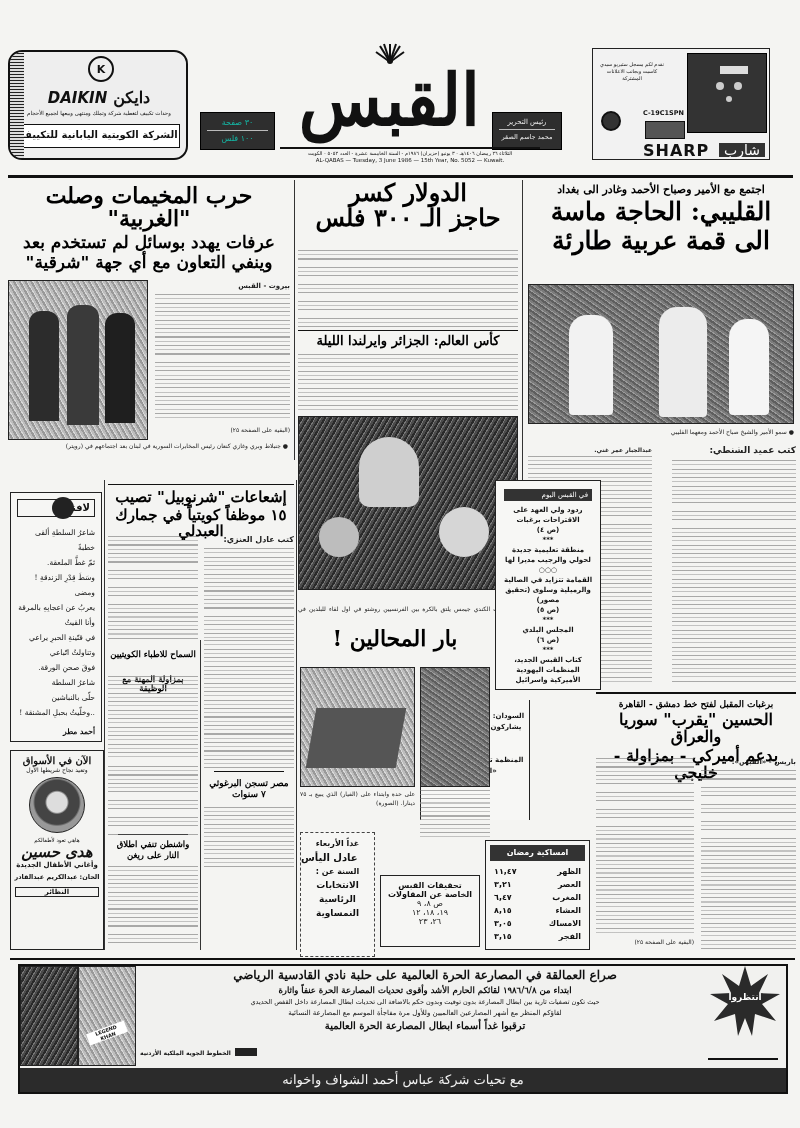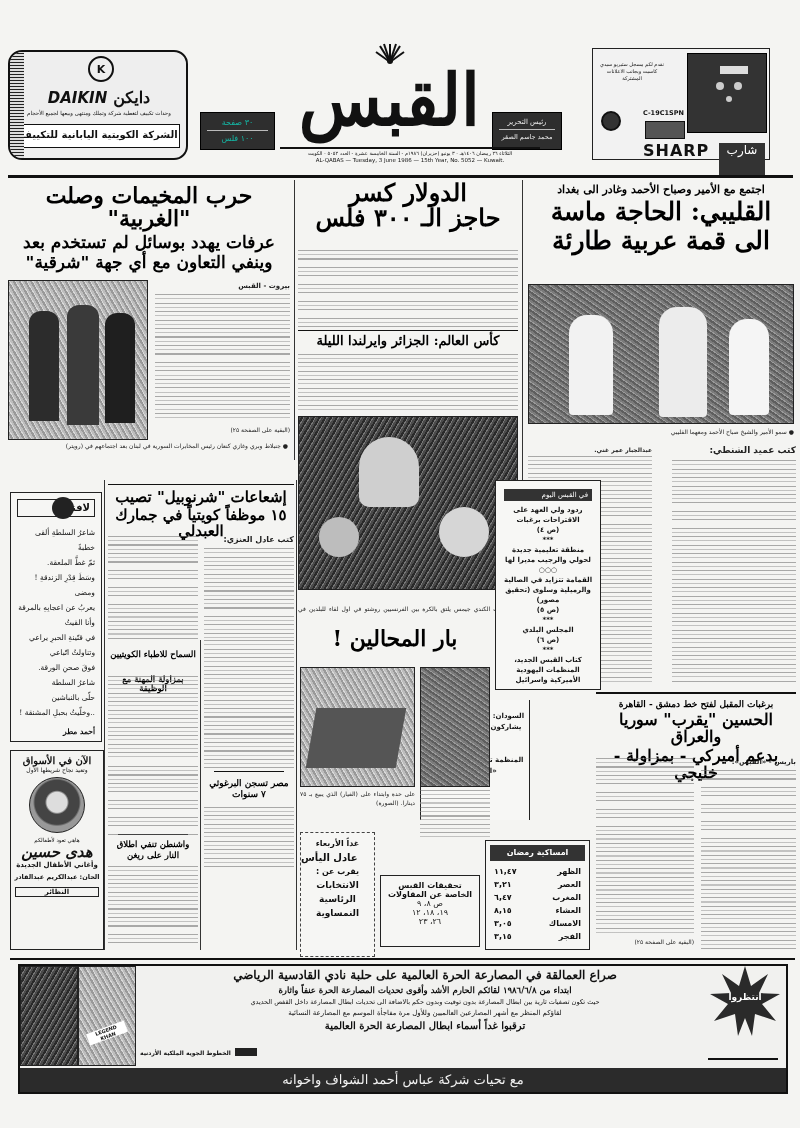--- a/index.html
+++ b/index.html
@@ -74,21 +74,21 @@
     <div class="abs" style="left:94px;top:4px;width:80px;height:80px;background:#333;border:1px solid #000;">
       <div style="position:absolute;left:32px;top:12px;width:28px;height:8px;background:#ddd;"></div>
       <div style="position:absolute;left:28px;top:28px;width:8px;height:8px;border-radius:50%;background:#ccc;"></div>
       <div style="position:absolute;left:46px;top:28px;width:8px;height:8px;border-radius:50%;background:#ccc;"></div>
       <div style="position:absolute;left:38px;top:42px;width:6px;height:6px;border-radius:50%;background:#ccc;"></div>
     </div>
     <div class="abs" style="left:50px;top:60px;font-size:6.5px;font-weight:bold;direction:ltr;">C-19C1SPN</div>
     <div class="abs" style="left:52px;top:72px;width:40px;height:18px;background:#555;border:1px solid #111;"></div>
     <div class="abs" style="left:8px;top:62px;width:20px;height:20px;border-radius:50%;background:#333;border:2px solid #111;"></div>
     <div class="abs" style="left:50px;top:92px;font-size:16px;font-weight:900;direction:ltr;letter-spacing:1px;">SHARP</div>
-    <div class="abs" style="left:126px;top:94px;width:46px;height:32px;background:#333;color:#fff;font-size:12px;text-align:center;line-height:14px;">شارب</div>
+    <div class="abs" style="left:126px;top:94px;width:46px;height:14px;background:#333;color:#fff;font-size:14px;text-align:center;line-height:14px;">شارب</div>
   </div>
 </div>
 
 <div class="abs rule" style="left:8px;top:175px;width:785px;height:3px;"></div>
 
 <div class="abs" style="left:8px;top:180px;width:282px;height:275px;">
   <div class="hl" style="font-size:22px;margin-top:4px;">حرب المخيمات وصلت "الغربية"</div>
   <div class="hl" style="font-size:17px;margin-top:4px;font-weight:700;">عرفات يهدد بوسائل لم تستخدم بعد</div>
   <div class="hl" style="font-size:17px;margin-top:2px;font-weight:700;">وينفي التعاون مع أي جهة "شرقية"</div>
   <div class="abs photo light" style="left:0;top:100px;width:140px;height:160px;">
@@ -260,21 +260,21 @@
   </div>
   <div class="abs photo" style="left:120px;top:52px;width:70px;height:120px;"></div>
   <div class="abs txt" style="left:0;top:175px;width:115px;font-size:6px;">على حدة وابتداء على (الفيار) الذي يبيع بـ ٧٥ دينارا. (الصورة)</div>
   <div class="abs fake-lines" style="left:120px;top:175px;width:70px;height:50px;"></div>
   <div class="abs txt" style="left:120px;top:175px;width:70px;opacity:0;">باعت مؤسسة تسوية المعاملات المتعلقة بأسهم الشركات التي تمت بالأجل مساء امس مجموعة جديدة من موجودات المحالين.</div>
 </div>
 
 <div class="abs" style="left:300px;top:832px;width:75px;height:125px;border:1px dashed #444;background:#f6f6f4;">
   <div style="font-size:8px;font-weight:bold;text-align:center;margin-top:6px;">غداً الأربعاء</div>
   <div style="font-size:10px;font-weight:900;text-align:left;margin-top:4px;">عادل اليأس</div>
-  <div style="font-size:8px;font-weight:bold;text-align:center;margin-top:4px;">يقرب عن :</div>
+  <div style="font-size:8px;font-weight:bold;text-align:center;margin-top:4px;">السنة عن :</div>
   <div style="font-size:9px;font-weight:900;text-align:center;margin-top:4px;">الانتخابات</div>
   <div style="font-size:9px;font-weight:900;text-align:center;margin-top:4px;">الرئاسية</div>
   <div style="font-size:9px;font-weight:900;text-align:center;margin-top:4px;">النمساوية</div>
 </div>
 
 <div class="abs box" style="left:380px;top:875px;width:100px;height:72px;background:#f6f6f4;">
   <div style="font-size:8px;font-weight:bold;text-align:center;margin-top:5px;">تحقيقات القبس</div>
   <div style="font-size:8px;font-weight:bold;text-align:center;">الخاصة عن المقاولات</div>
   <div style="font-size:8px;text-align:center;">ص ٨، ٩</div>
   <div style="font-size:8px;text-align:center;">١٩، ١٨، ١٢</div>

